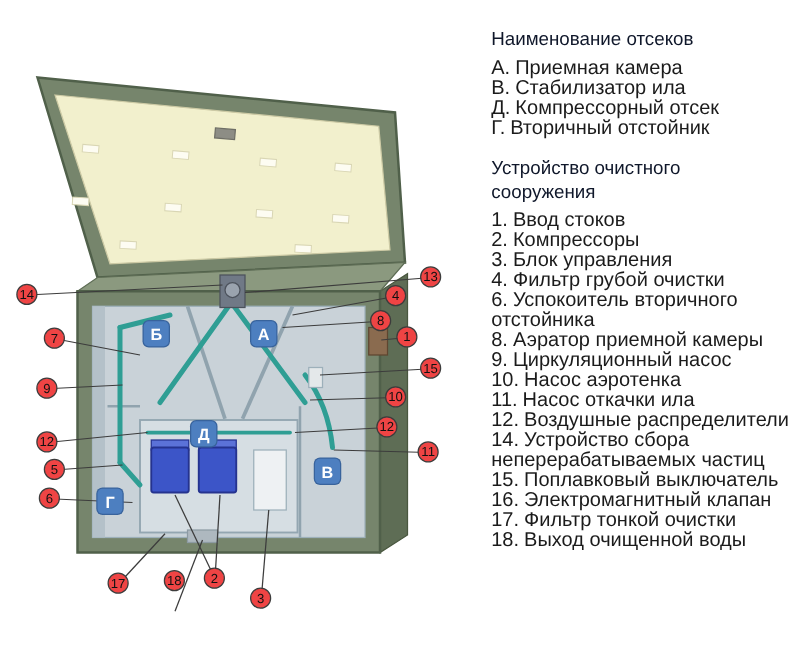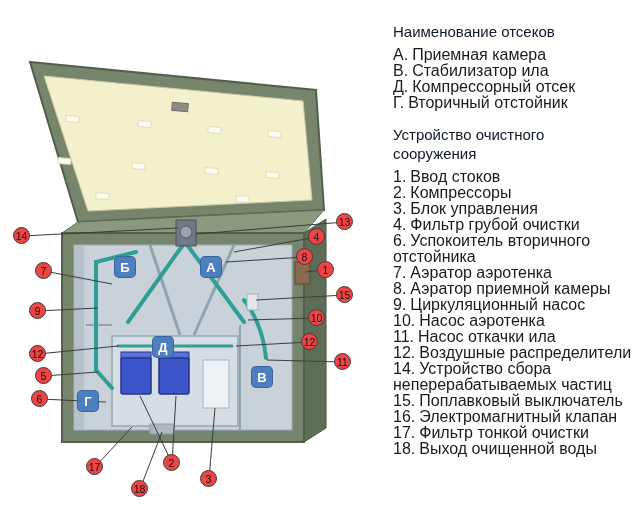--- a/index.html
+++ b/index.html
@@ -135,42 +135,41 @@
   <div class="callout" style="left:31px;top:390px">6</div>
   <div class="callout" style="left:336px;top:213px">13</div>
   <div class="callout" style="left:308px;top:228px">4</div>
   <div class="callout" style="left:296px;top:248px">8</div>
   <div class="callout" style="left:317px;top:261px">1</div>
   <div class="callout" style="left:336px;top:286px">15</div>
   <div class="callout" style="left:308px;top:309px">10</div>
   <div class="callout" style="left:301px;top:333px">12</div>
   <div class="callout" style="left:334px;top:353px">11</div>
   <div class="callout" style="left:86px;top:458px">17</div>
-  <div class="callout" style="left:131px;top:480px">18</div>
+  <div class="callout" style="left:131px;top:456px">18</div>
   <div class="callout" style="left:163px;top:454px">2</div>
   <div class="callout" style="left:200px;top:470px">3</div>
 
   <div class="legend">
     <div class="section">
       <div class="title">Наименование отсеков</div>
       <div class="item"><span class="key">А.</span><span class="txt">Приемная камера</span></div>
       <div class="item"><span class="key">В.</span><span class="txt">Стабилизатор ила</span></div>
       <div class="item"><span class="key">Д.</span><span class="txt">Компрессорный отсек</span></div>
       <div class="item"><span class="key">Г.</span><span class="txt">Вторичный отстойник</span></div>
     </div>
 
     <div class="section">
       <div class="title">Устройство очистного
 сооружения</div>
       <div class="item"><span class="key">1.</span><span class="txt">Ввод стоков</span></div>
       <div class="item"><span class="key">2.</span><span class="txt">Компрессоры</span></div>
       <div class="item"><span class="key">3.</span><span class="txt">Блок управления</span></div>
       <div class="item"><span class="key">4.</span><span class="txt">Фильтр грубой очистки</span></div>
       <div class="item"><span class="key">6.</span><span class="txt">Успокоитель вторичного отстойника</span></div>
-      <div class="item"><span class="key">7.</span><span class="txt">Аэратор аэротенка</span></div>
       <div class="item"><span class="key">8.</span><span class="txt">Аэратор приемной камеры</span></div>
       <div class="item"><span class="key">9.</span><span class="txt">Циркуляционный насос</span></div>
       <div class="item"><span class="key">10.</span><span class="txt">Насос аэротенка</span></div>
       <div class="item"><span class="key">11.</span><span class="txt">Насос откачки ила</span></div>
       <div class="item"><span class="key">12.</span><span class="txt">Воздушные распределители</span></div>
       <div class="item"><span class="key">14.</span><span class="txt">Устройство сбора неперерабатываемых частиц</span></div>
       <div class="item"><span class="key">15.</span><span class="txt">Поплавковый выключатель</span></div>
       <div class="item"><span class="key">16.</span><span class="txt">Электромагнитный клапан</span></div>
       <div class="item"><span class="key">17.</span><span class="txt">Фильтр тонкой очистки</span></div>
       <div class="item"><span class="key">18.</span><span class="txt">Выход очищенной воды</span></div>

